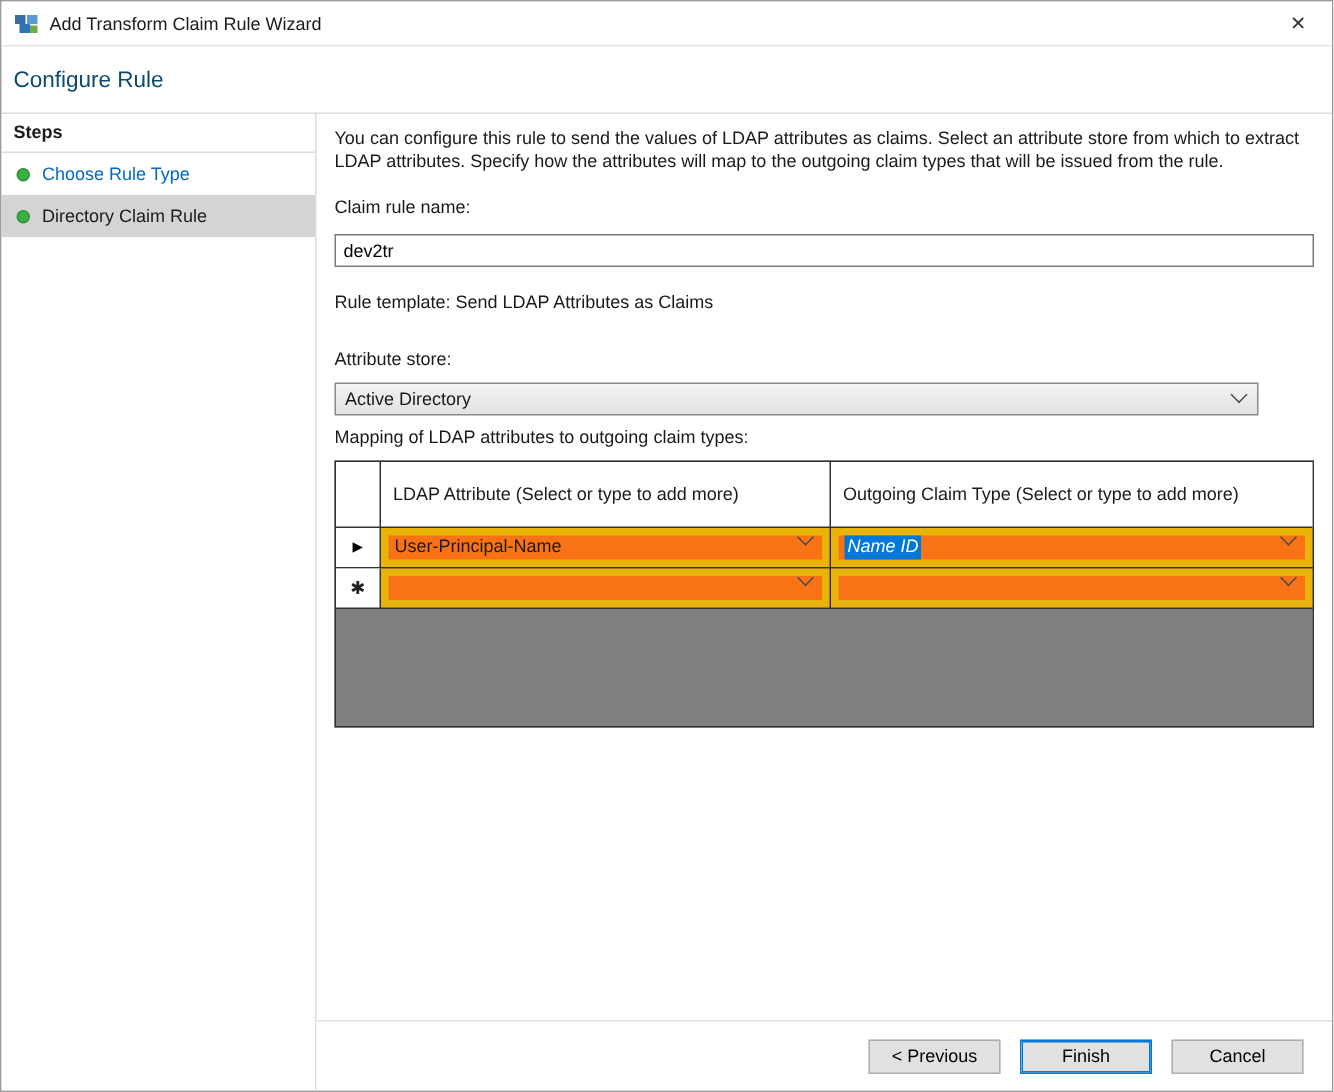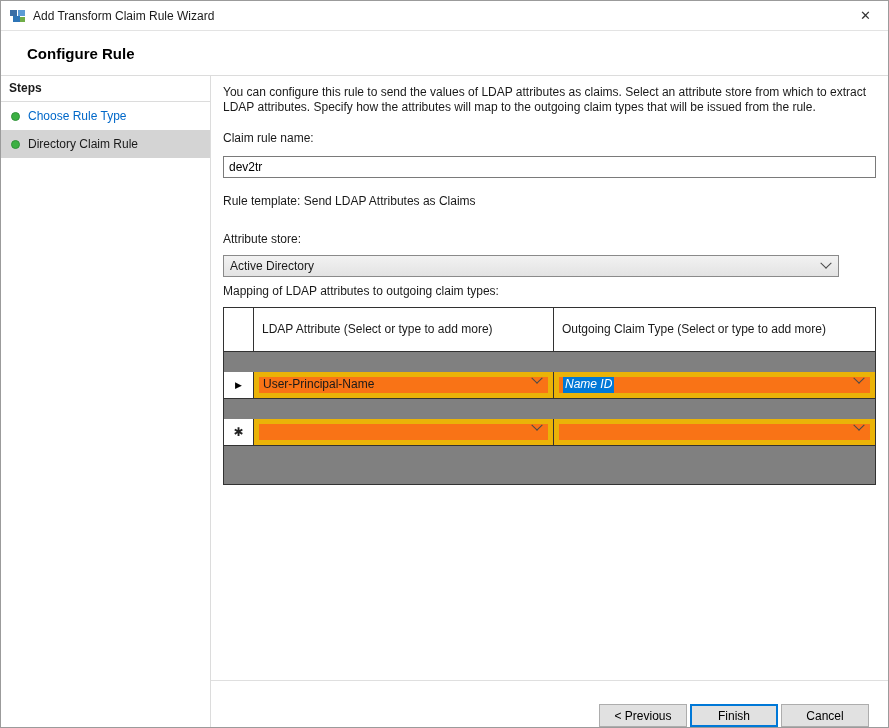--- a/index.html
+++ b/index.html
@@ -33,23 +33,22 @@
   .titlebar-spacer { flex: 1; }
   .close-btn {
     width: 45px; height: 30px;
     display: flex; align-items: center; justify-content: center;
     font-size: 13px; color: #333; cursor: pointer;
   }
   
   .heading {
     padding: 14px 8px 13px 8px;
     font-size: 15px;
-    font-weight: bold;
-    color: #000000;
-    margin-left: 18px;
+    font-weight: normal;
+    color: #0c4a6e;
   }
   
   .body {
     flex: 1;
     display: flex;
     min-height: 0;
     border-top: 1px solid #dcdcdc;
   }
   .sidebar {
     width: 210px;
@@ -129,21 +128,20 @@
   }
   .mapping-label { margin: 7px 0 9px 0; }
   
   .mapping-table {
     width: 100%;
     height: 178px;
     border: 1px solid #323232;
     display: flex;
     flex-direction: column;
     background: #808080;
-    gap: 20px;
   }
   .t-row {
     display: grid;
     grid-template-columns: 30px 300px 1fr;
   }
   .t-header { height: 44px; }
   .t-data-row { height: 27px; }
   .t-cell {
     background: #ffffff;
     border-right: 1px solid #323232;
@@ -178,23 +176,23 @@
   }
   .t-filler {
     flex: 1;
     background: #808080;
   }
   
   .footer {
     flex: 0 0 47px;
     border-top: 1px solid #dfdfdf;
     display: flex;
-    align-items: flex-end;
+    align-items: center;
     justify-content: flex-end;
-    gap: 3px;
+    gap: 13px;
     padding-right: 19px;
     background: #ffffff;
   }
   .btn {
     width: 88px;
     height: 23px;
     background: #e1e1e1;
     border: 1px solid #adadad;
     font-family: "Liberation Sans", "DejaVu Sans", sans-serif;
     font-size: 12px;

